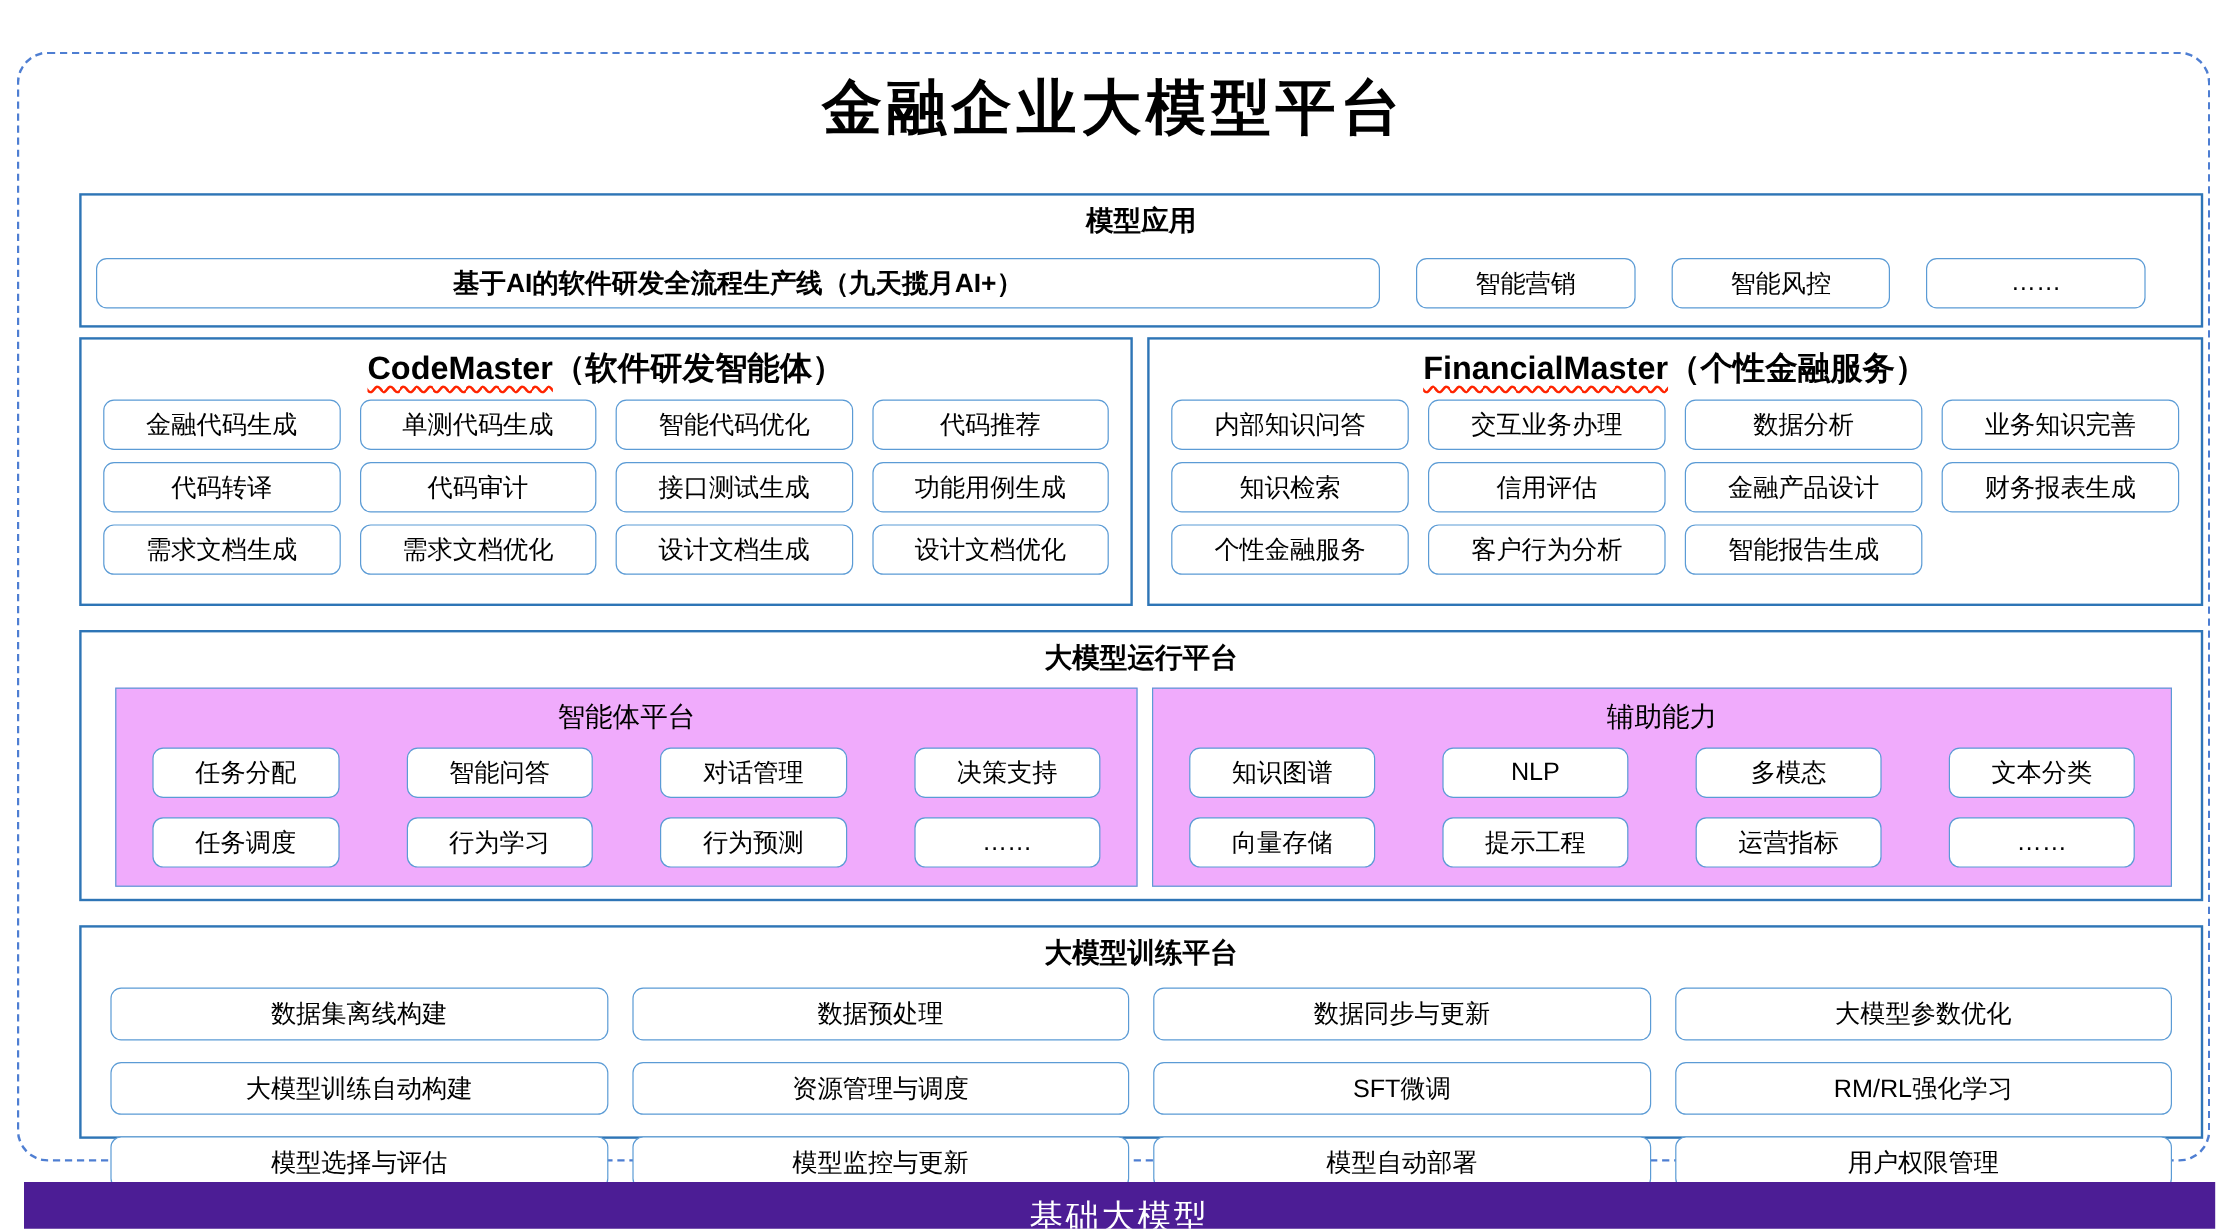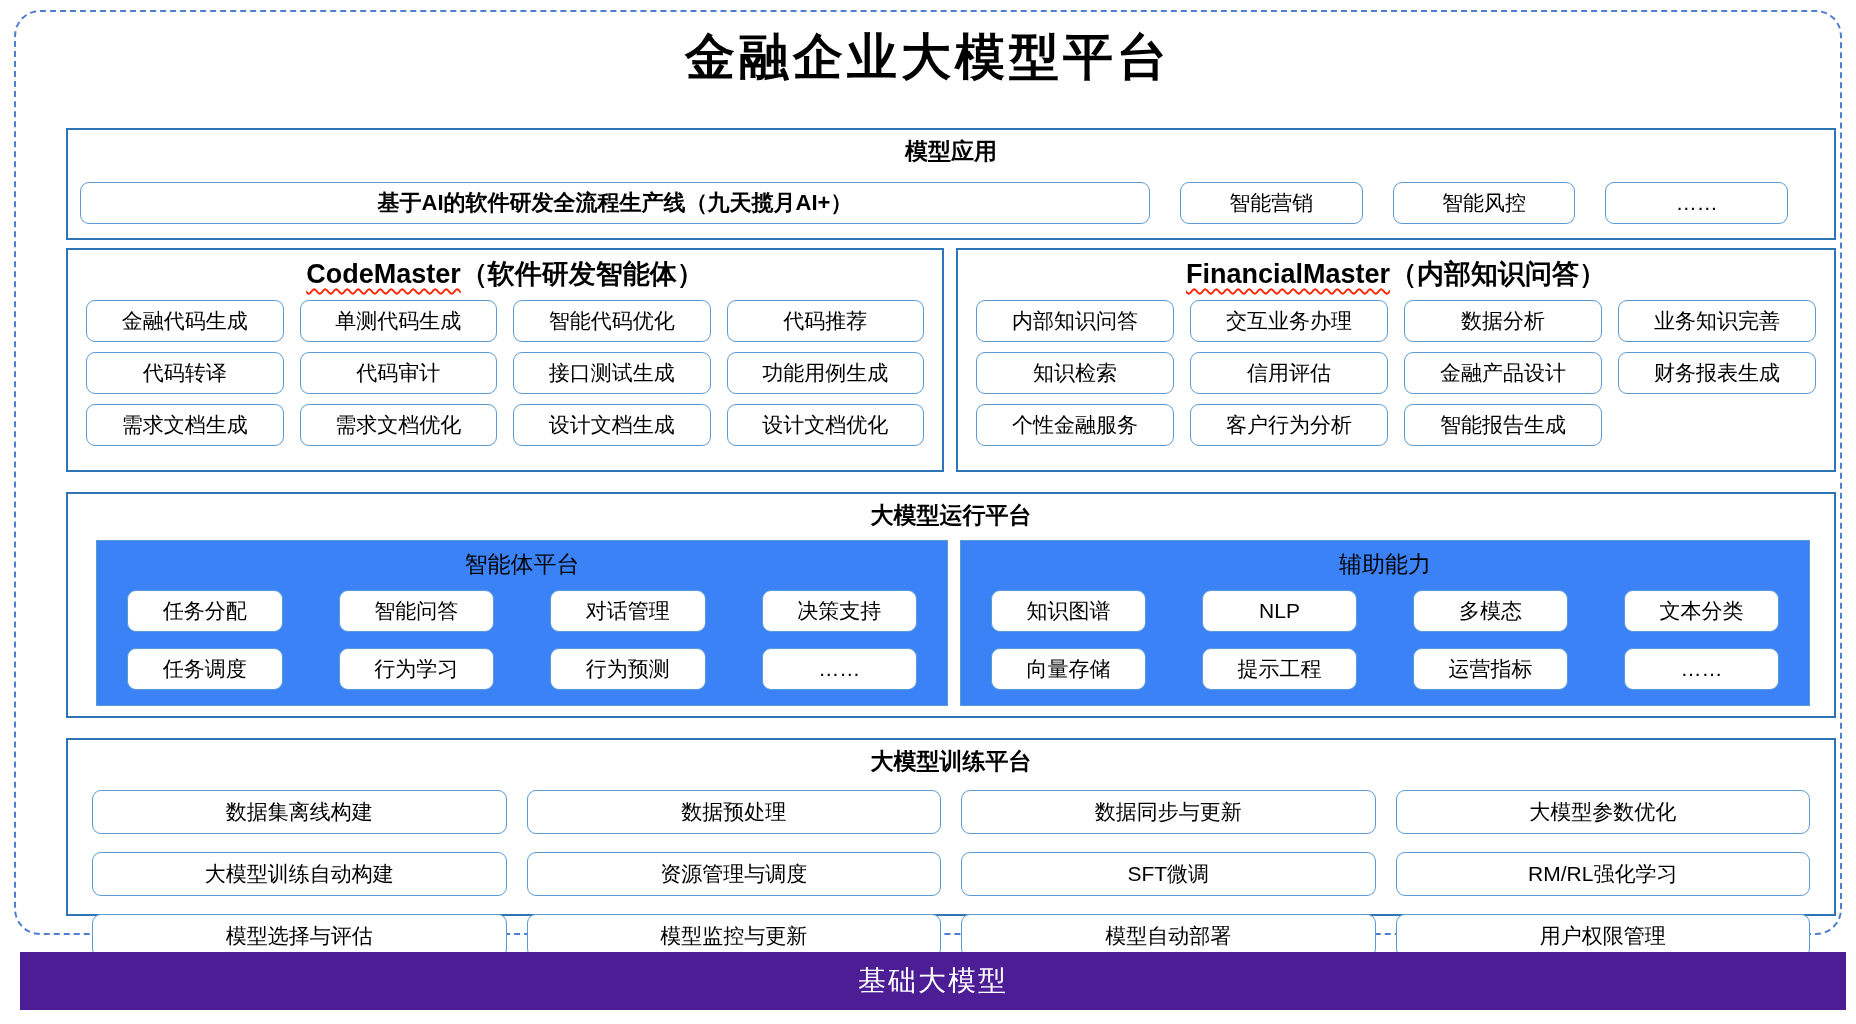--- a/index.html
+++ b/index.html
@@ -4,21 +4,21 @@
 <style>
   * { margin: 0; padding: 0; box-sizing: border-box; }
   html, body { background: #ffffff; }
   body {
     width: 1856px; height: 1024px;
     font-family: "Liberation Sans", sans-serif;
     color: #000;
     position: relative;
     overflow: hidden;
   }
-  .stage { position: absolute; inset: 0; }
+  .stage { position: absolute; inset: 0; margin-top: 33px; }
 
   
   .outer-frame {
     position: absolute;
     left: 14px; top: 10px; width: 1828px; height: 925px;
     border: 2px dashed #4e7ed2;
     border-radius: 26px;
   }
 
   
@@ -91,21 +91,21 @@
     gap: 10px 16px;
     padding: 8px 18px 0 18px;
   }
 
   
   #sec-runtime { left: 66px; top: 492px; width: 1770px; height: 226px; }
   .sub-box {
     position: absolute;
     top: 46px; height: 166px;
     border: 1.6px solid #5B9BD5;
-    background: #3b82f6;
+    background: #f0abfc;
   }
   #sub-agent { left: 28px;  width: 852px; }
   #sub-aux   { left: 892px; width: 850px; }
   .sub-title {
     text-align: center;
     font-size: 23px;
     font-weight: 400;
     padding-top: 8px;
   }
   .grid-4x2 {
@@ -170,21 +170,21 @@
       <div class="item">功能用例生成</div>
       <div class="item">需求文档生成</div>
       <div class="item">需求文档优化</div>
       <div class="item">设计文档生成</div>
       <div class="item">设计文档优化</div>
     </div>
   </div>
 
   <div class="section" id="sec-fin">
     <div class="agent-header">
-      <span class="en">FinancialMaster</span><span>（内部知识问答）</span>
+      <span class="en">FinancialMaster</span><span>（个性金融服务）</span>
     </div>
     <div class="grid-4x3">
       <div class="item">内部知识问答</div>
       <div class="item">交互业务办理</div>
       <div class="item">数据分析</div>
       <div class="item">业务知识完善</div>
       <div class="item">知识检索</div>
       <div class="item">信用评估</div>
       <div class="item">金融产品设计</div>
       <div class="item">财务报表生成</div>

